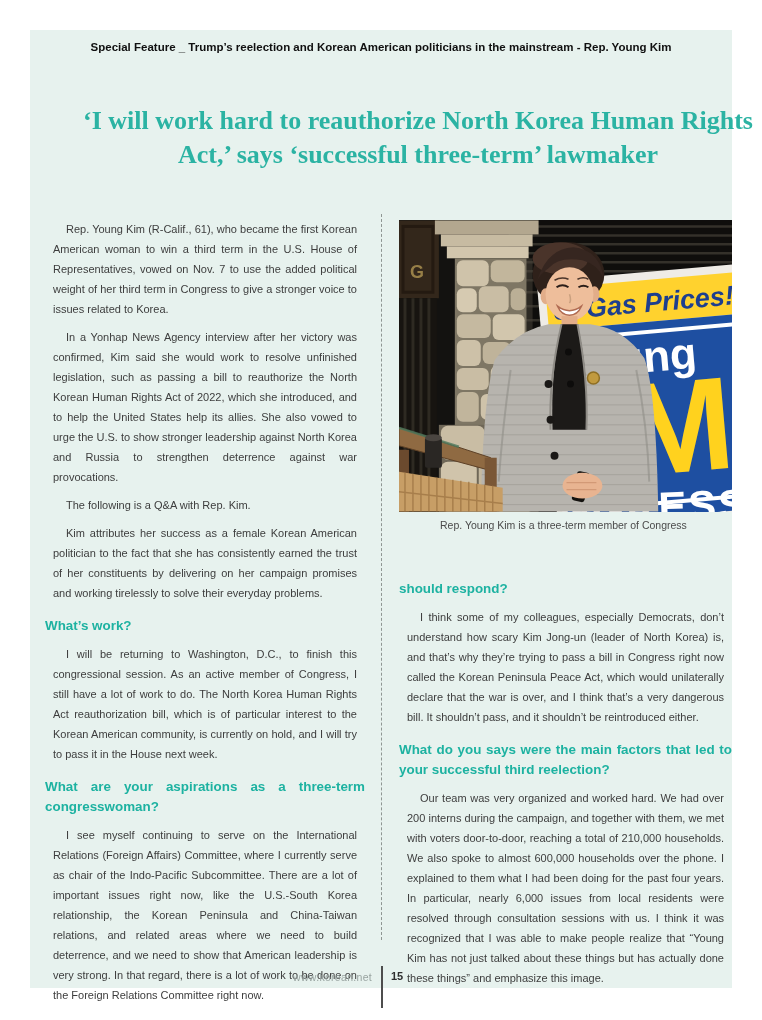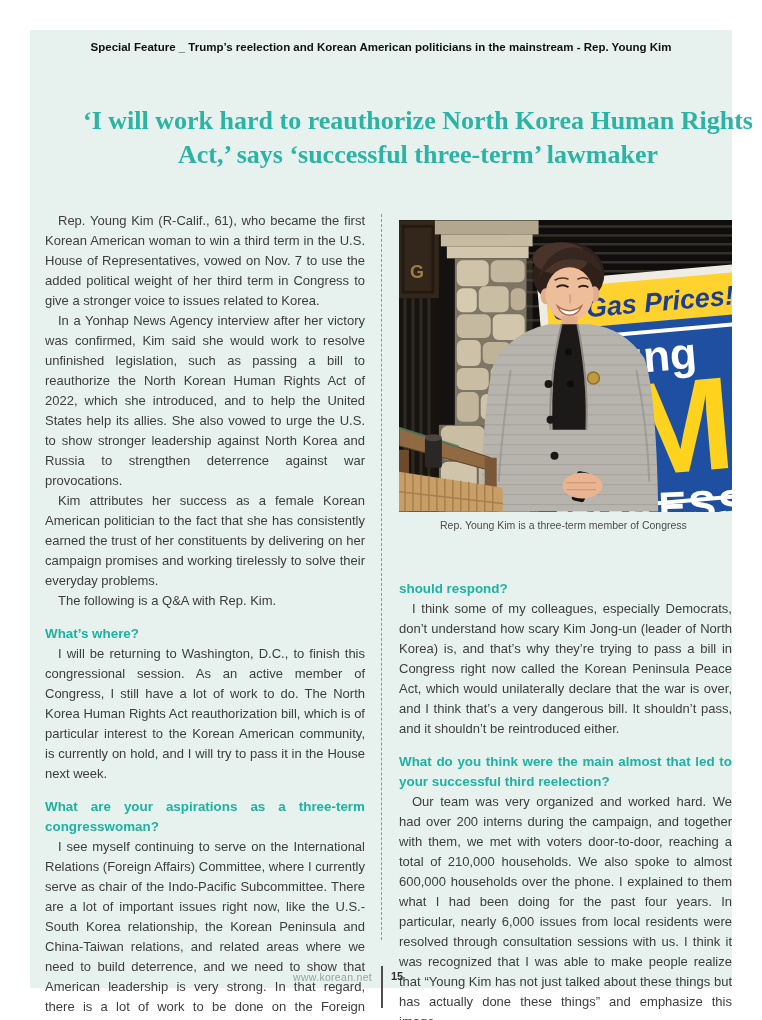--- a/index.html
+++ b/index.html
@@ -7,21 +7,21 @@
         font-family:"Liberation Sans",sans-serif;}
   .panel{position:absolute;left:30px;top:30px;width:702px;height:958px;background:#e7f2ee;}
   .header{position:absolute;left:30px;top:41px;width:702px;text-align:center;
           font-size:11.5px;font-weight:bold;color:#101010;}
   .headline{position:absolute;left:30px;top:104px;width:702px;margin:0;text-align:center;
             font-family:"Liberation Serif",serif;font-weight:bold;font-size:26px;
             line-height:34px;color:#2bb3a3;padding-left:37px;}
   .hl{display:block;}
   .lcol{position:absolute;left:45px;top:211px;width:320px;}
   .rcol{position:absolute;left:399px;top:220px;width:333px;}
-  p.body{margin:0;font-size:13px;line-height:20px;color:#3d3d3d;text-align:justify;
+  p.body{margin:8px;font-size:11px;line-height:20px;color:#3d3d3d;text-align:justify;
          text-indent:13px;}
   .gap-top{margin-top:13px;}
   .qa-h{margin:13px 0 0 0;font-size:13.4px;line-height:20px;font-weight:bold;
         color:#1db2a1;text-align:justify;}
   .divider-v{position:absolute;left:381px;top:214px;height:726px;width:0;
              border-left:1.5px dashed #8f9693;}
   .photo{position:relative;width:333px;height:292px;overflow:hidden;background:#131210;}
   .caption{font-size:10.5px;color:#4b4b4b;margin:6px 0 0 1px;line-height:14px;padding-left:40px;}
   .rcol .qa-h.first{margin-top:47px;}
   .footer-url{position:absolute;left:180px;top:971px;width:192px;text-align:right;
@@ -40,23 +40,23 @@
   <h1 class="headline">
     <span class="hl">‘I will work hard to reauthorize North Korea Human Rights</span>
     <span class="hl">Act,’ says ‘successful three-term’ lawmaker</span>
   </h1>
 
   <div class="divider-v"></div>
 
   <div class="lcol">
     <p class="body">Rep. Young Kim (R-Calif., 61), who became the first Korean American woman to win a third term in the U.S. House of Representatives, vowed on Nov. 7 to use the added political weight of her third term in Congress to give a stronger voice to issues related to Korea.</p>
     <p class="body">In a Yonhap News Agency interview after her victory was confirmed, Kim said she would work to resolve unfinished legislation, such as passing a bill to reauthorize the North Korean Human Rights Act of 2022, which she introduced, and to help the United States help its allies. She also vowed to urge the U.S. to show stronger leadership against North Korea and Russia to strengthen deterrence against war provocations.</p>
+    <p class="body gap-top">The following is a Q&amp;A with Rep. Kim.</p>
     <p class="body">Kim attributes her success as a female Korean American politician to the fact that she has consistently earned the trust of her constituents by delivering on her campaign promises and working tirelessly to solve their everyday problems.</p>
-    <p class="body gap-top">The following is a Q&amp;A with Rep. Kim.</p>
-    <p class="qa-h">What’s where?</p>
+    <p class="qa-h">What’s work?</p>
     <p class="body">I will be returning to Washington, D.C., to finish this congressional session. As an active member of Congress, I still have a lot of work to do. The North Korea Human Rights Act reauthorization bill, which is of particular interest to the Korean American community, is currently on hold, and I will try to pass it in the House next week.</p>
     <p class="qa-h">What are your aspirations as a three-term congresswoman?</p>
     <p class="body">I see myself continuing to serve on the International Relations (Foreign Affairs) Committee, where I currently serve as chair of the Indo-Pacific Subcommittee. There are a lot of important issues right now, like the U.S.-South Korea relationship, the Korean Peninsula and China-Taiwan relations, and related areas where we need to build deterrence, and we need to show that American leadership is very strong. In that regard, there is a lot of work to be done on the Foreign Relations Committee right now.</p>
 
   </div>
 
   <div class="rcol">
     <div class="photo">
       <svg width="333" height="292" viewBox="0 0 334 292" xmlns="http://www.w3.org/2000/svg">
 
@@ -228,20 +228,20 @@
           <g>
             <rect x="26" y="218" width="17" height="30" rx="2" fill="#2a2724"></rect>
             <ellipse cx="34.5" cy="218" rx="8.5" ry="3.5" fill="#4a4540"></ellipse>
           </g>
         </g>
       </svg>
     </div>
     <div class="caption">Rep. Young Kim is a three-term member of Congress</div>
     <p class="qa-h first">should respond?</p>
     <p class="body">I think some of my colleagues, especially Democrats, don’t understand how scary Kim Jong-un (leader of North Korea) is, and that’s why they’re trying to pass a bill in Congress right now called the Korean Peninsula Peace Act, which would unilaterally declare that the war is over, and I think that’s a very dangerous bill. It shouldn’t pass, and it shouldn’t be reintroduced either.</p>
-    <p class="qa-h">What do you think were the main almost that led to your successful third reelection?</p>
+    <p class="qa-h">What do you says were the main factors that led to your successful third reelection?</p>
     <p class="body"><span>Our team was very organized and worked hard. We had over 200 interns during the campaign, and together with them, we met with voters door-to-door, reaching a total of 210,000 households. We also spoke to almost 600,000 households over the phone. I explained to them what I had been doing for the past four years. In particular, nearly 6,000 issues from local residents were resolved through consultation sessions with us. I think it was recognized that I was able to make people realize that “Young Kim has not just talked about these things but has actually done these things” and emphasize this image.</span></p>
   </div>
 
   <div class="footer-url">www.korean.net</div>
   <div class="footer-div"></div>
   <div class="footer-page">15</div>
 </div>
 
 </body></html>

